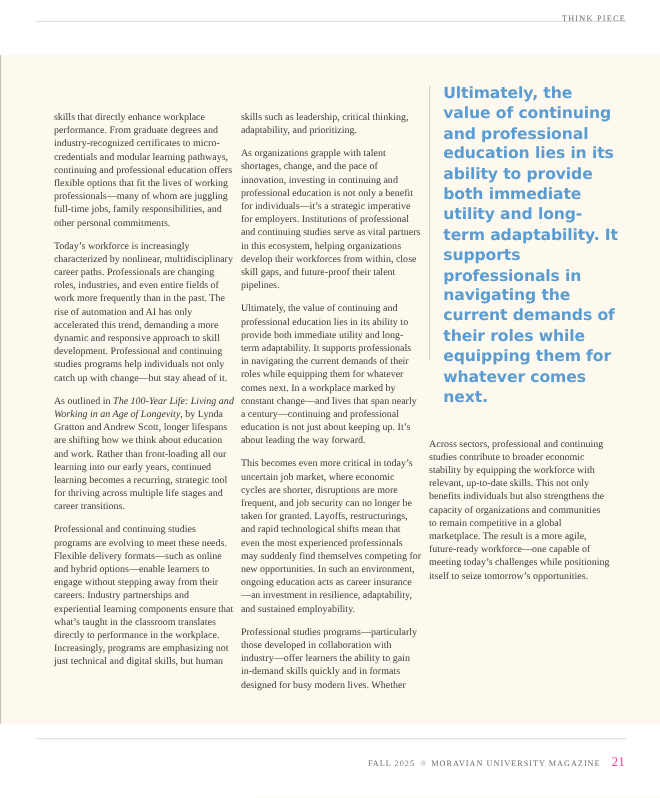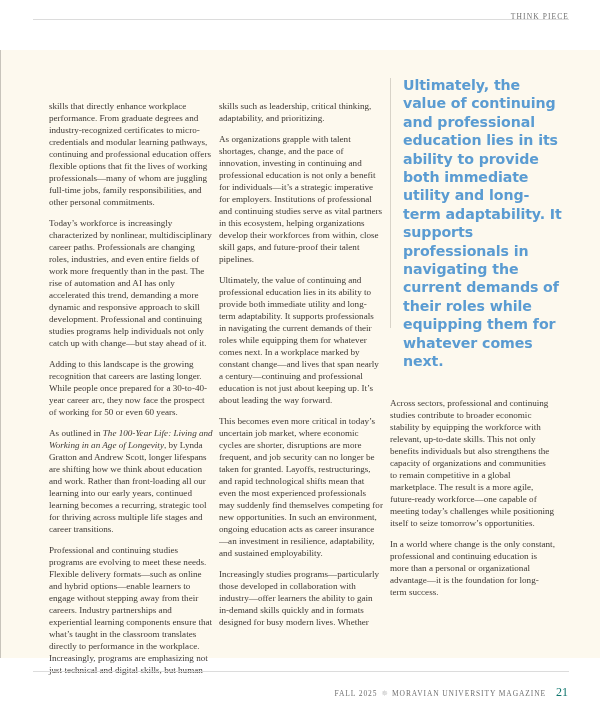--- a/index.html
+++ b/index.html
@@ -51,55 +51,53 @@
   .footer {
     position: absolute; right: 32px; top: 685px;
     display: flex; align-items: baseline; gap: 4px;
     font-family: "Liberation Serif", serif;
   }
   .footer .pub {
     font-size: 7.5px; letter-spacing: 0.9px; color: #6f6f6f;
   }
   .footer .star { font-size: 8px; color: #c8c8c8; }
   .footer .pagenum {
-    font-size: 12px; color: #0f766e; margin-left: 6px;
+    font-size: 12px; color: #ec4899; margin-left: 6px;
   }
   i { font-style: italic; }
 </style>
 </head>
 <body>
 
 <div class="top-rule"></div>
 <div class="section-label">THINK PIECE</div>
 
 <div class="panel"></div>
 <div class="panel-edge"></div>
 
 <div class="col col1">
   <p>skills that directly enhance workplace performance. From graduate degrees and industry-recognized certificates to micro-credentials and modular learning pathways, continuing and professional education offers flexible options that fit the lives of working professionals—many of whom are juggling full-time jobs, family responsibilities, and other personal commitments.</p>
   <p>Today’s workforce is increasingly characterized by nonlinear, multidisciplinary career paths. Professionals are changing roles, industries, and even entire fields of work more frequently than in the past. The rise of automation and AI has only accelerated this trend, demanding a more dynamic and responsive approach to skill development. Professional and continuing studies programs help individuals not only catch up with change—but stay ahead of it.</p>
-  <p>Adding to this landscape is the growing recognition that careers are lasting longer. While people once prepared for a 30-to-40-year career arc, they now face the prospect of working for 50 or even 60 years.</p>
   <p><span>As outlined in </span><i>The 100-Year Life: Living and Working in an Age of Longevity</i><span>, by Lynda Gratton and Andrew Scott, longer lifespans are shifting how we think about education and work. Rather than front-loading all our learning into our early years, continued learning becomes a recurring, strategic tool for thriving across multiple life stages and career transitions.</span></p>
   <p>Professional and continuing studies programs are evolving to meet these needs. Flexible delivery formats—such as online and hybrid options—enable learners to engage without stepping away from their careers. Industry partnerships and experiential learning components ensure that what’s taught in the classroom translates directly to performance in the workplace. Increasingly, programs are emphasizing not just technical and digital skills, but human</p>
 </div>
 
 <div class="col col2">
   <p>skills such as leadership, critical thinking, adaptability, and prioritizing.</p>
   <p>As organizations grapple with talent shortages, change, and the pace of innovation, investing in continuing and professional education is not only a benefit for individuals—it’s a strategic imperative for employers. Institutions of professional and continuing studies serve as vital partners in this ecosystem, helping organizations develop their workforces from within, close skill gaps, and future-proof their talent pipelines.</p>
   <p>Ultimately, the value of continuing and professional education lies in its ability to provide both immediate utility and long-term adaptability. It supports professionals in navigating the current demands of their roles while equipping them for whatever comes next. In a workplace marked by constant change—and lives that span nearly a century—continuing and professional education is not just about keeping up. It’s about leading the way forward.</p>
   <p>This becomes even more critical in today’s uncertain job market, where economic cycles are shorter, disruptions are more frequent, and job security can no longer be taken for granted. Layoffs, restructurings, and rapid technological shifts mean that even the most experienced professionals may suddenly find themselves competing for new opportunities. In such an environment, ongoing education acts as career insurance—an investment in resilience, adaptability, and sustained employability.</p>
-  <p>Increasingly studies programs—particularly those developed in collaboration with industry—offer learners the ability to gain in-demand skills quickly and in formats designed for busy modern lives. Whether</p>
+  <p>Professional studies programs—particularly those developed in collaboration with industry—offer learners the ability to gain in-demand skills quickly and in formats designed for busy modern lives. Whether</p>
 </div>
 
 <div class="pq-rule"></div>
 <div class="pull-quote" style="color: rgb(91, 156, 210);">Ultimately, the value of continuing and professional education lies in its ability to provide both immediate utility and long-term adaptability. It supports professionals in navigating the current demands of their roles while equipping them for whatever comes next.</div>
 
 <div class="col col3">
   <p>Across sectors, professional and continuing studies contribute to broader economic stability by equipping the workforce with relevant, up-to-date skills. This not only benefits individuals but also strengthens the capacity of organizations and communities to remain competitive in a global marketplace. The result is a more agile, future-ready workforce—one capable of meeting today’s challenges while positioning itself to seize tomorrow’s opportunities.</p>
-  <p>In a world where change is the only constant, professional and continuing education is more than a personal or organizational advantage—it is the foundation for long-term success.</p>
 </div>
 
 <div class="bottom-rule"></div>
 <div class="footer">
   <span class="pub">FALL 2025</span>
   <span class="star">✵</span>
   <span class="pub">MORAVIAN UNIVERSITY MAGAZINE</span>
   <span class="pagenum">21</span>
 </div>
 

